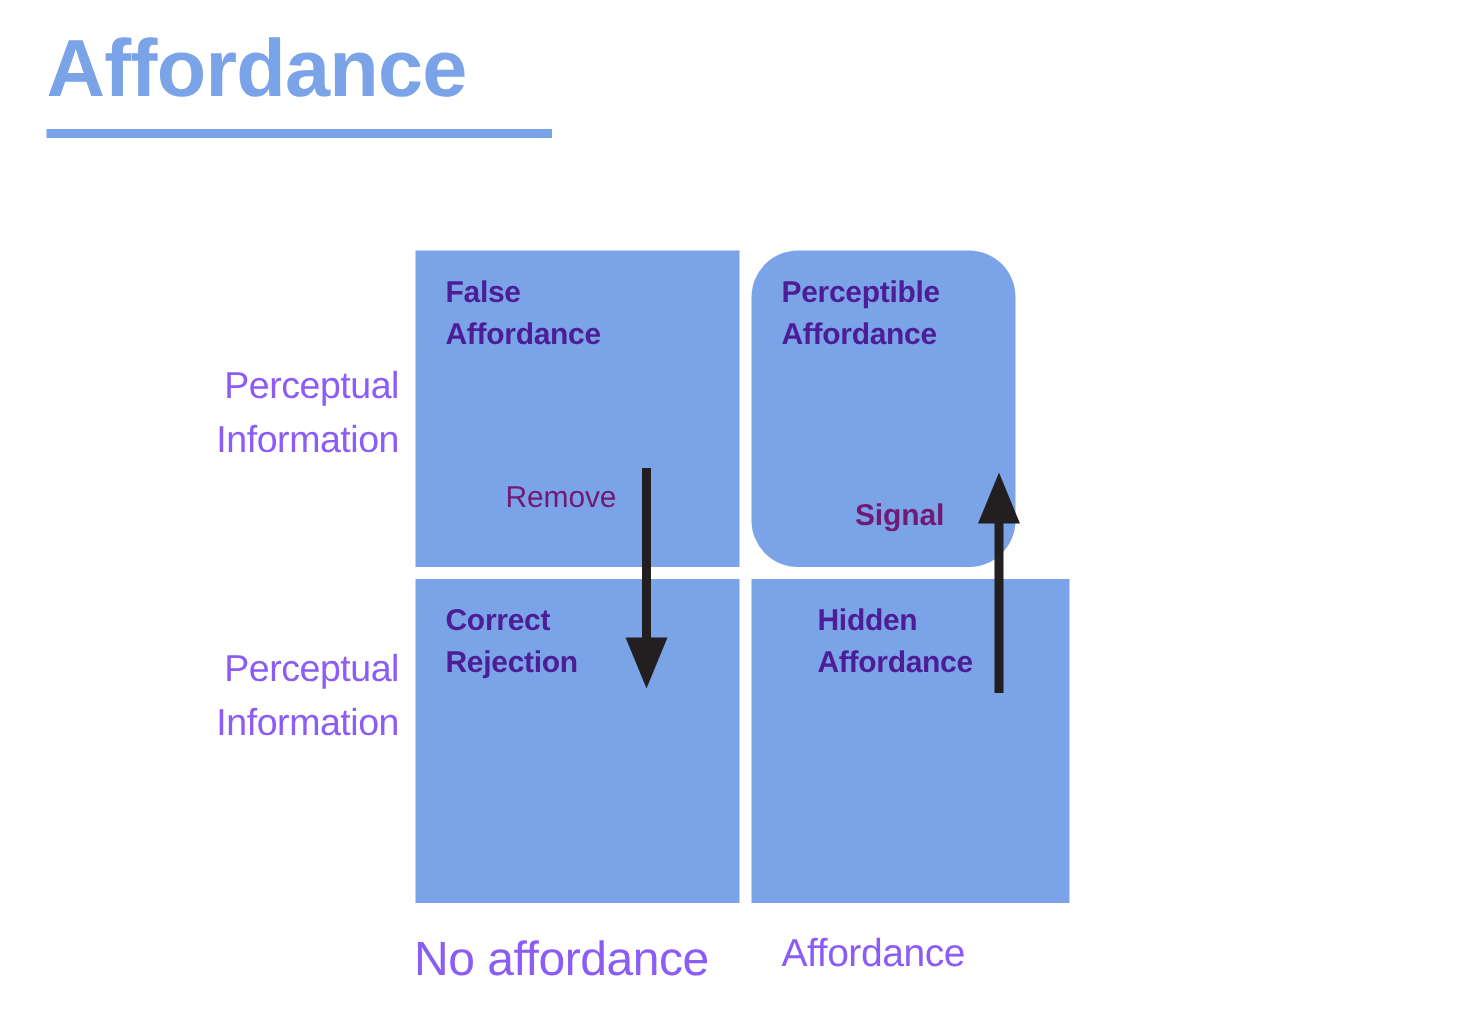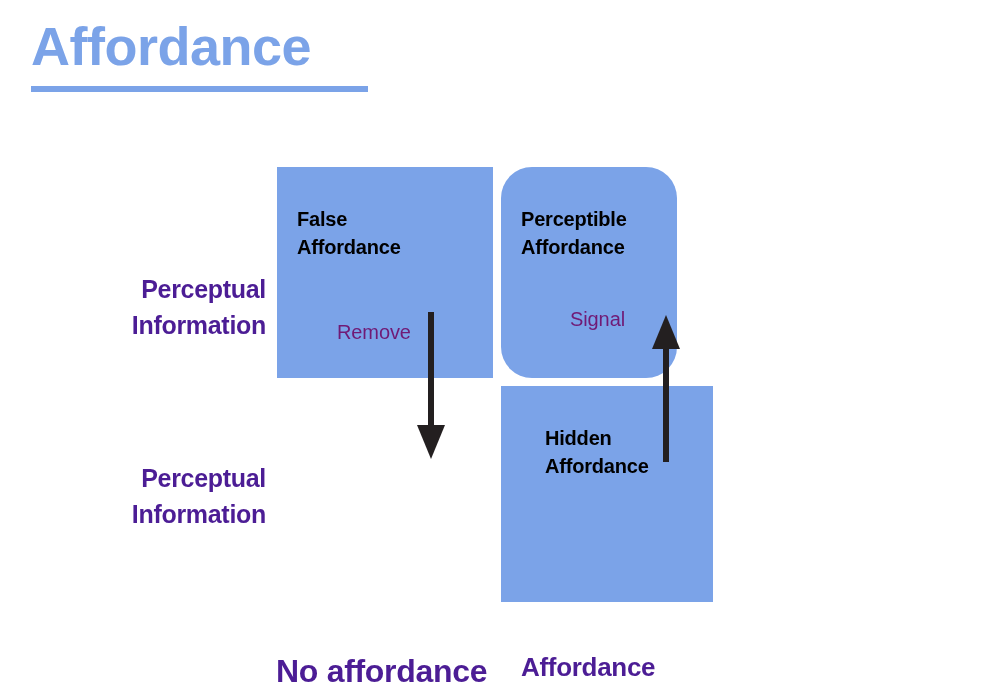--- a/index.html
+++ b/index.html
@@ -50,54 +50,52 @@
     background: #7BA3E8;
     box-sizing: border-box;
     padding: 14px 20px;
   }
   .quadrant.top-left     { left: 0px;   top: 0px;   width: 216px; height: 211px; }
   .quadrant.top-right    { left: 224px; top: 0px;   width: 176px; height: 211px; border-radius: 31px; }
   .quadrant.bottom-left  { left: 0px;   top: 219px; width: 216px; height: 216px; }
   .quadrant.bottom-right { left: 224px; top: 219px; width: 212px; height: 216px; padding-left: 44px; }
 
   .quadrant-label {
-    color: #000000;
+    color: #4c1d95;
     font-size: 20px;
     font-weight: bold;
     line-height: 1.42;
     letter-spacing: -0.2px;
-    margin-top: 24px;
   }
   .quadrant-label .l2 { display: block; }
 
   
   .arrow-group {
     position: absolute;
   }
   #arrow-remove-group { left: 405px; top: 312px; }
   #arrow-signal-group { left: 640px; top: 312px; }
 
   .arrow-label {
     position: absolute;
     font-size: 20px;
     font-weight: normal;
     color: #701a75;
     white-space: nowrap;
     letter-spacing: -0.1px;
   }
   #arrow-remove-label { left: 337px; top: 321px; }
-  #arrow-signal-label { left: 570px; top: 308px; }
+  #arrow-signal-label { left: 570px; top: 333px; font-weight: bold; }
 
   
   .axis-label {
     position: absolute;
-    color: #4c1d95;
-    font-weight: bold;
+    color: #8b5cf6;
+    font-weight: normal;
     letter-spacing: -0.3px;
-    margin-top: 32px;
   }
   #y-label-top {
     right: 722px;
     top: 239px;
     width: 260px;
     text-align: right;
     font-size: 25px;
     line-height: 1.44;
   }
   #y-label-bottom {
@@ -150,20 +148,26 @@
     </div>
   </div>
 
   <div class="quadrant top-right">
     <div class="quadrant-label">
       <span class="l1">Perceptible</span>
       <span class="l2">Affordance</span>
     </div>
   </div>
 
+  <div class="quadrant bottom-left">
+    <div class="quadrant-label">
+      <span class="l1">Correct</span>
+      <span class="l2">Rejection</span>
+    </div>
+  </div>
 
   <div class="quadrant bottom-right">
     <div class="quadrant-label">
       <span class="l1">Hidden</span>
       <span class="l2">Affordance</span>
     </div>
   </div>
 
 </div>
 

